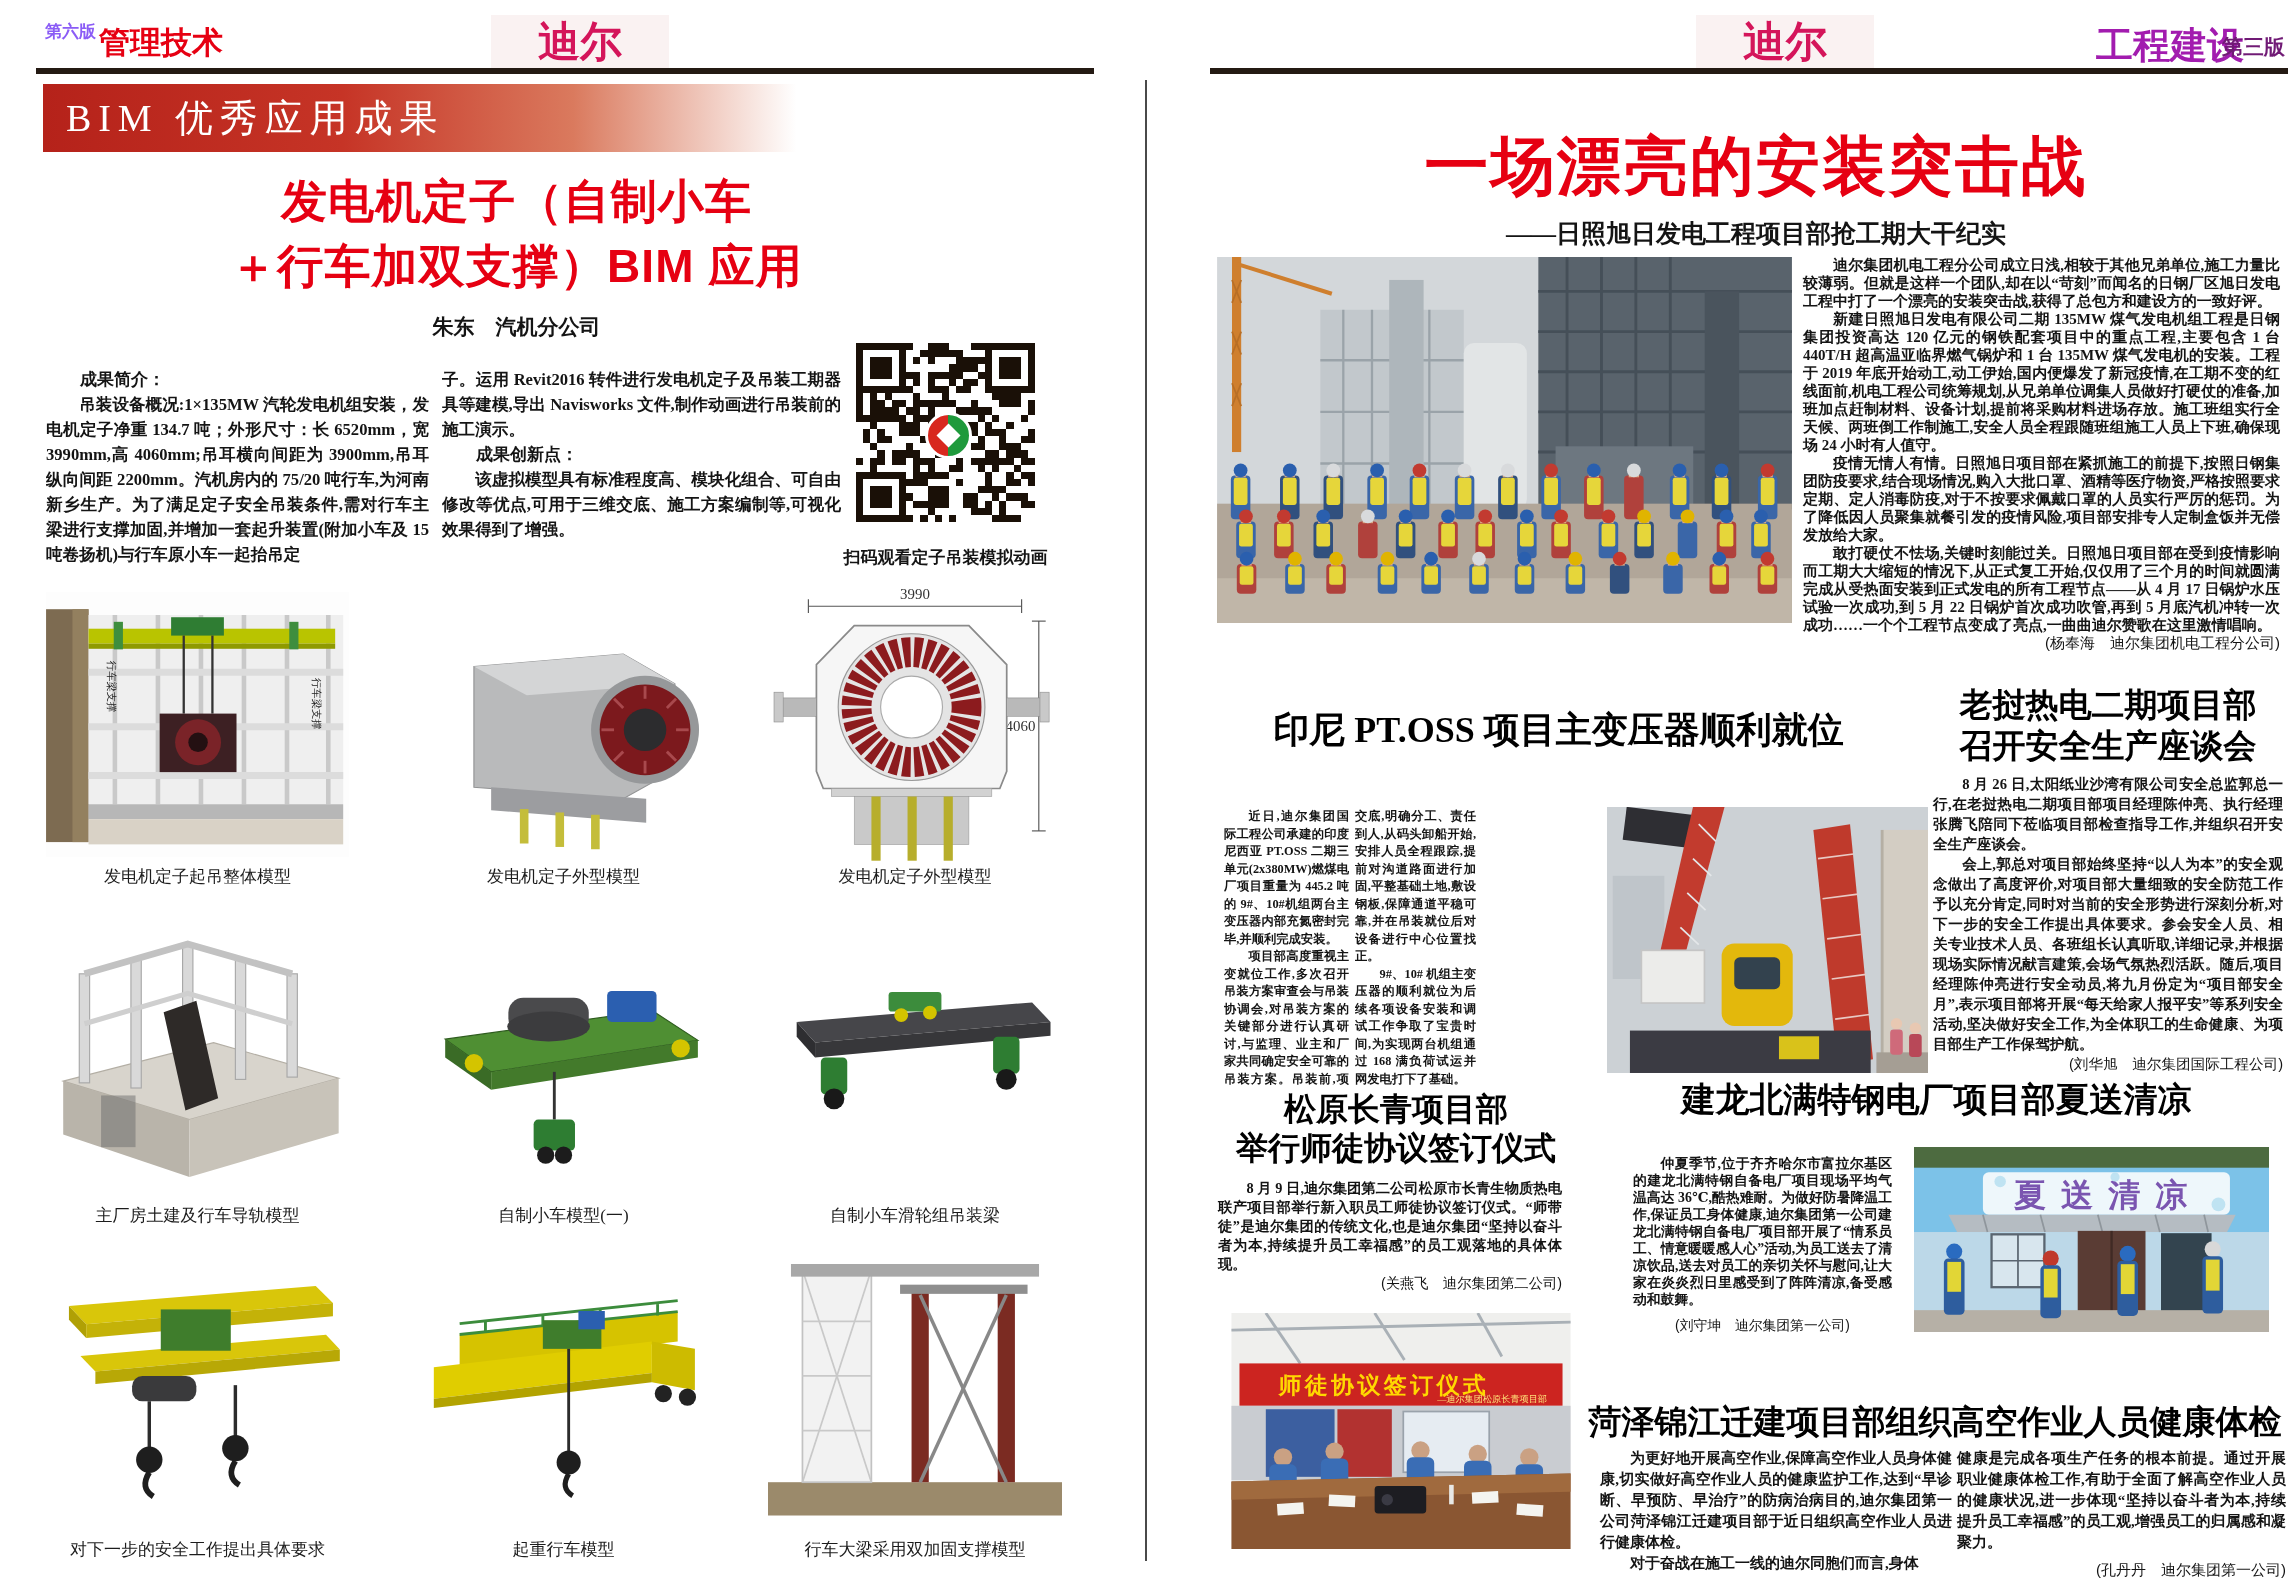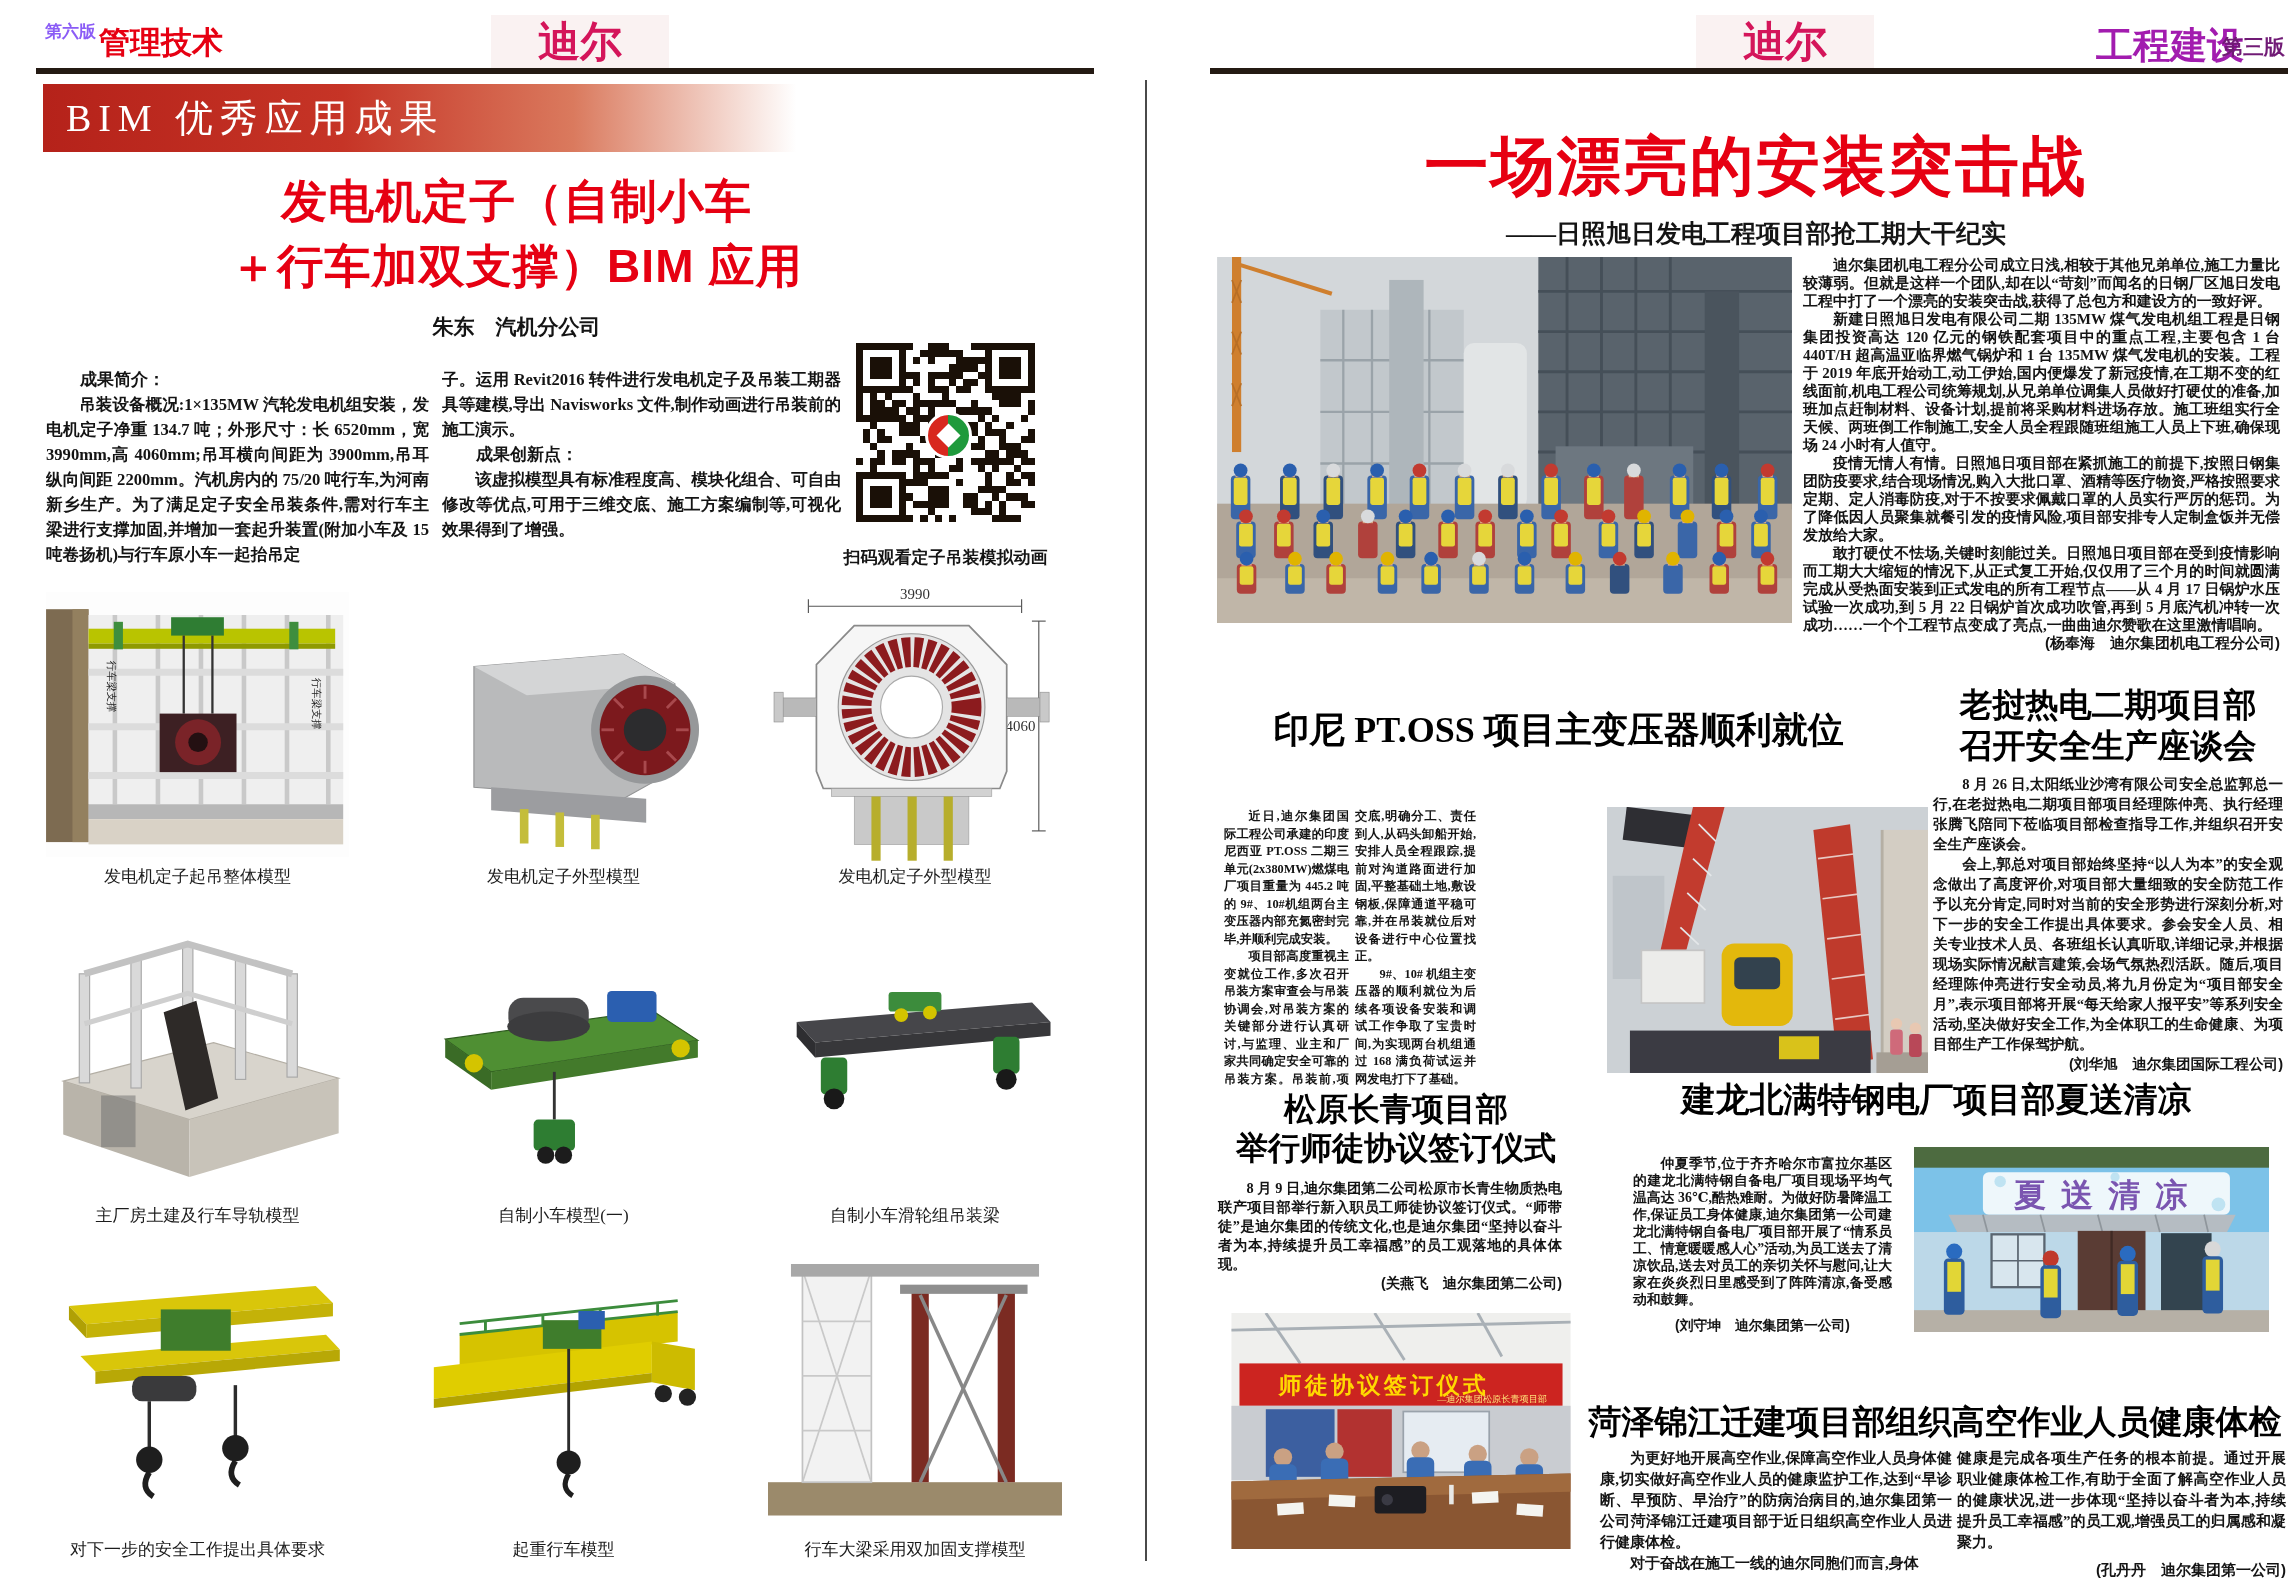--- a/index.html
+++ b/index.html
@@ -12,21 +12,21 @@
   .ctr{text-align:center;}
   .bold{font-weight:bold;}
   p{margin:0;font-weight:bold;}
   .ind{text-indent:2em;}
   .noind{text-indent:0;}
   .rule{background:#241a13;}
   .vrule{background:#4a4a4a;}
   .bodycol{font-size:16.6px;line-height:25px;}
   .subhead{font-family:"Liberation Sans","DejaVu Sans",sans-serif;font-weight:bold;text-indent:2em;}
   .cap{font-size:17px;color:#1c1c1c;text-align:center;}
-  .attr{font-family:"Liberation Sans","DejaVu Sans",sans-serif;font-weight:bold;}
+  .attr{font-family:"Liberation Sans","DejaVu Sans",sans-serif;font-weight:normal;}
   .mastbox{background:#faf2f2;display:flex;align-items:center;justify-content:center;}
   .mast{font-weight:bold;color:#d4155a;font-size:42px;font-family:"DejaVu Serif","Liberation Serif",serif;}
   .bim-banner{background:linear-gradient(90deg,#b5221a 0%,#c63426 35%,#da7a5e 62%,rgba(255,255,255,0) 88%);color:#fff;display:flex;align-items:center;padding-left:23px;letter-spacing:6.9px;font-size:38px;}
   .ltitle{font-weight:700;font-size:46px;letter-spacing:1.1px;line-height:1;}
   .headline-xl{font-weight:900;font-size:64px;letter-spacing:2.3px;}
   .sech{font-weight:bold;color:#000;}
   #qr{display:grid;grid-template-columns:repeat(25,1fr);grid-template-rows:repeat(25,1fr);background:#fff;}
   .qc{background:#1a1007;}
   .qrlogo{position:absolute;left:50%;top:50%;width:41px;height:41px;margin:-20.7px 0 0 -20.7px;border-radius:50%;background:linear-gradient(90deg,#d8281e 0 50%,#1f9a3c 50% 100%);border:3.4px solid #fff;}
   .qrlogo:after{content:"";position:absolute;left:50%;top:50%;width:17px;height:17px;margin:-8.6px 0 0 -8.6px;background:#fff;transform:rotate(45deg);}

